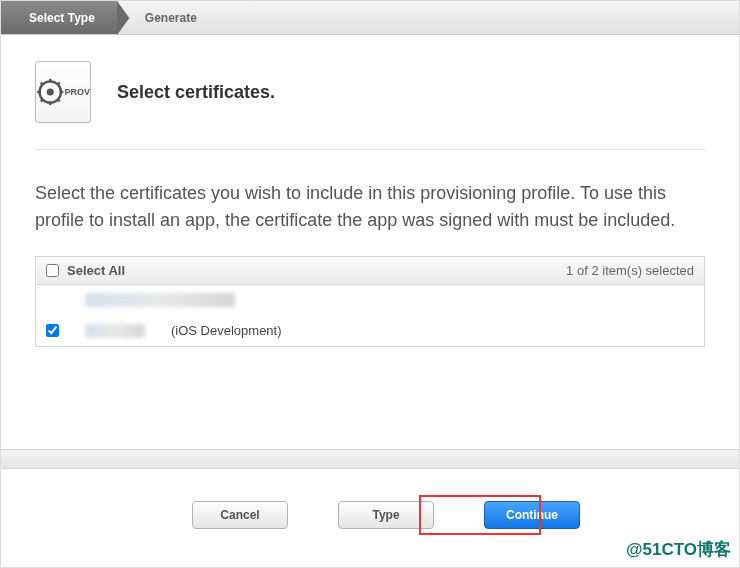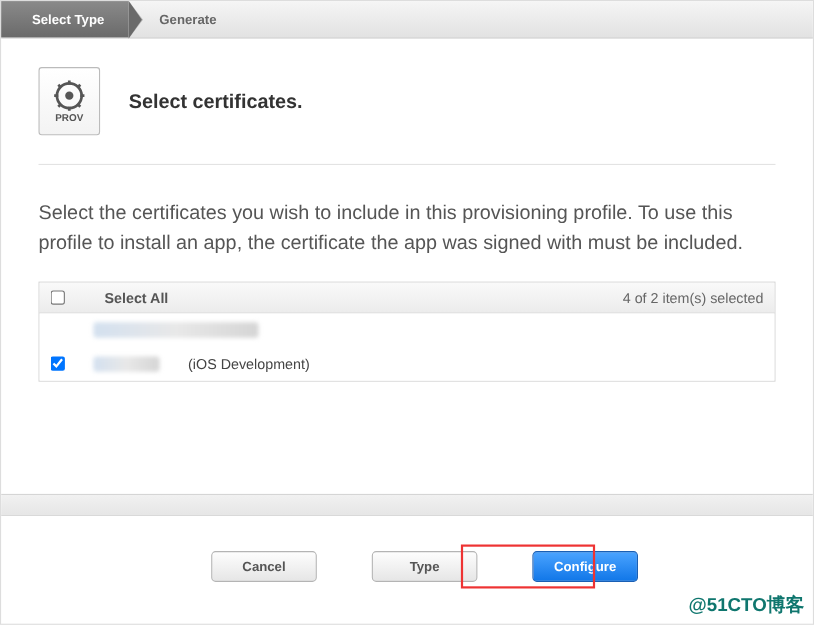--- a/index.html
+++ b/index.html
@@ -56,34 +56,34 @@
     border-left:13px solid #bcbcbc;
     z-index:1;
   }
   .step:last-child::after,.step:last-child::before{display:none;}
   
   .content { padding: 26px 34px 0 34px; }
   .header-row { display:flex; align-items:center; gap:26px; border-bottom:1px solid #e3e3e3; padding-bottom:26px;}
   .prov-icon {
     width:56px; height:62px;
     border:1px solid #bbb; border-radius:3px;
-    display:flex; flex-direction:column; align-items:center; justify-content:center;
+    display:flex; flex-direction:row; align-items:center; justify-content:center;
     background:linear-gradient(#fff,#f3f3f3);
     font-size:9px; color:#555; font-weight:bold;
   }
   .prov-icon svg { width:30px; height:30px; }
   .page-title { font-size:18px; font-weight:bold; color:#333; }
   .description { margin-top:30px; color:#555; font-size:18px; line-height:1.5; }
   
   .list-wrap { margin-top:22px; border:1px solid #d6d6d6; }
   .list-header{
     display:flex; align-items:center;
     background:linear-gradient(#f9f9f9,#ececec);
     border-bottom:1px solid #d6d6d6;
-    padding:6px 10px; font-size:13px; color:#555; font-weight:bold;gap:28px;
+    padding:6px 10px; font-size:13px; color:#555; font-weight:bold;
   }
   .list-header .count{ margin-left:auto; font-weight:normal; color:#666;}
   .list-body{
     max-height:86px; overflow-y:scroll;
     background:#fff;
   }
   .cert-row{
     display:flex; align-items:center; gap:26px;
     padding:8px 10px; font-size:13px; color:#444;
   }
@@ -161,21 +161,21 @@
     </div>
     <h1 class="page-title">Select certificates.</h1>
   </div>
 
   <p class="description">Select the certificates you wish to include in this provisioning profile. To use this profile to install an app, the certificate the app was signed with must be included.</p>
 
   <div class="list-wrap">
     <div class="list-header">
       <input type="checkbox" style="">
       <span style="margin-left:8px">Select All</span>
-      <span class="count">4 of 2 item(s) selected</span>
+      <span class="count">1 of 2 item(s) selected</span>
     </div>
     <div class="list-body">
       <div class="cert-row">
         <span style="width:13px"></span>
         <span class="blur lg"></span>
         <span></span>
       </div>
       <div class="cert-row">
         <input type="checkbox" checked="" style="">
         <span class="blur sm"></span>
@@ -183,18 +183,18 @@
       </div>
     </div>
   </div>
 </div>
 
 <div class="footer-divider"></div>
 
 <div class="buttons">
   <button class="btn">Cancel</button>
   <button class="btn">Type</button>
-  <button class="btn primary">Configure</button>
+  <button class="btn primary">Continue</button>
 </div>
 
 <div class="highlight-box" style="left:418px;top:494px;width:122px;height:40px"></div>
 
 <div class="watermark">@51CTO博客</div>
 
 </body></html>

